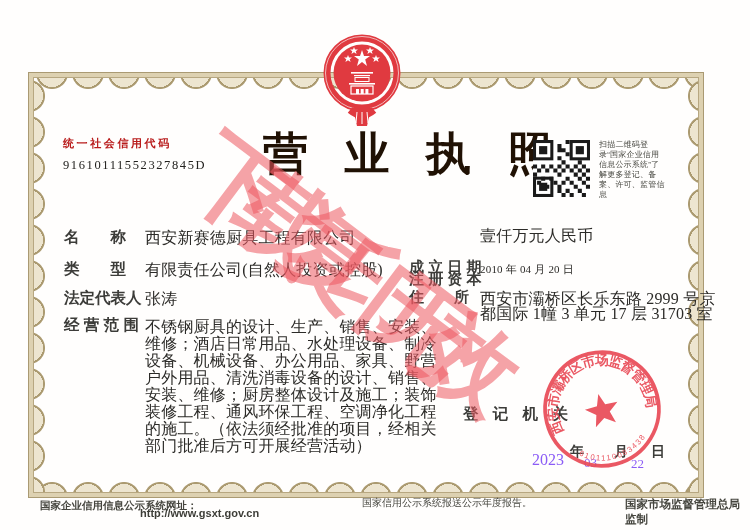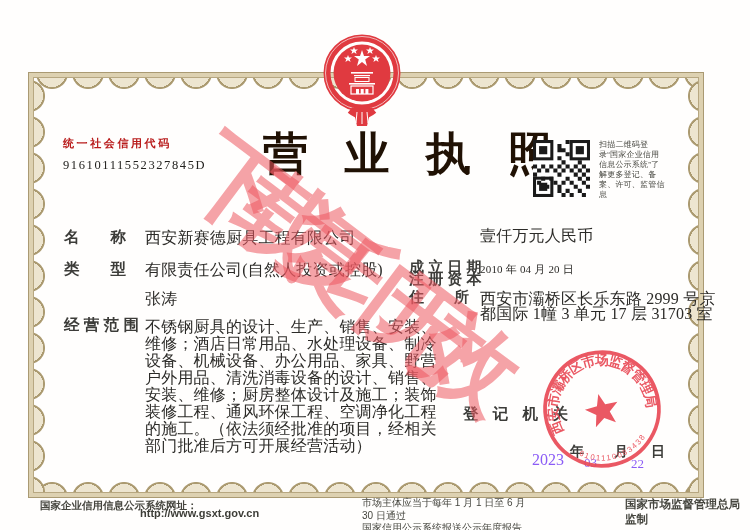--- a/index.html
+++ b/index.html
@@ -134,20 +134,21 @@
     </g>
   </svg>
   <div class="qrcaption">扫描二维码登录“国家企业信用信息公示系统”了解更多登记、备案、许可、监管信息</div>
 
   <div class="flabel" style="left:64px;top:227px;">名　　称</div>
   <div class="fvalue" style="left:145px;top:230px;">西安新赛德厨具工程有限公司</div>
 
   <div class="flabel" style="left:64px;top:259px;">类　　型</div>
   <div class="fvalue" style="left:145px;top:262px;">有限责任公司(自然人投资或控股)</div>
 
+  <div class="flabel" style="left:64px;top:288px;">法定代表人</div>
   <div class="fvalue" style="left:145px;top:291px;">张涛</div>
 
   <div class="flabel" style="left:64px;top:315px;">经 营 范 围</div>
   <div class="fvalue scope" style="left:145px;top:318px;">不锈钢厨具的设计、生产、销售、安装、维修；酒店日常用品、水处理设备、制冷设备、机械设备、办公用品、家具、野营户外用品、清洗消毒设备的设计、销售、安装、维修；厨房整体设计及施工；装饰装修工程、通风环保工程、空调净化工程的施工。（依法须经批准的项目，经相关部门批准后方可开展经营活动）</div>
 
   <div class="flabel" style="left:409px;top:225px;font-size:15px;margin-top:45px;">注 册 资 本</div>
   <div class="fvalue" style="left:480px;top:228px;text-align:right;">壹仟万元人民币</div>
 
   <div class="flabel" style="left:409px;top:258px;font-size:15px;">成 立 日 期</div>
   <div class="fvalue" style="left:480px;top:261px;font-size:11px;">2010 年 04 月 20 日</div>
@@ -177,18 +178,17 @@
     <text font-size="7.5" fill="#e94b57" letter-spacing="1.2">
       <textPath href="#sealCodeArc" startOffset="8" textLength="74">6101110083438</textPath>
     </text>
   </svg>
 
   <div class="watermark">下载复印无效</div>
 
   <div class="foot foot-left-label" style="position:absolute;padding-left:12px;">国家企业信用信息公示系统网址：</div>
   <div class="foot foot-url" style="position:absolute;">http://www.gsxt.gov.cn</div>
   <div class="foot foot-mid" style="position:absolute;">
-    <div>市场主体应当于每年 1 月 1 日至 6 月 30 日通过</div>
     <div>国家信用公示系统报送公示年度报告。</div>
   </div>
   <div class="foot foot-right" style="position:absolute;padding-left:36px;">国家市场监督管理总局监制</div>
 
 </div>
 
 </body></html>

